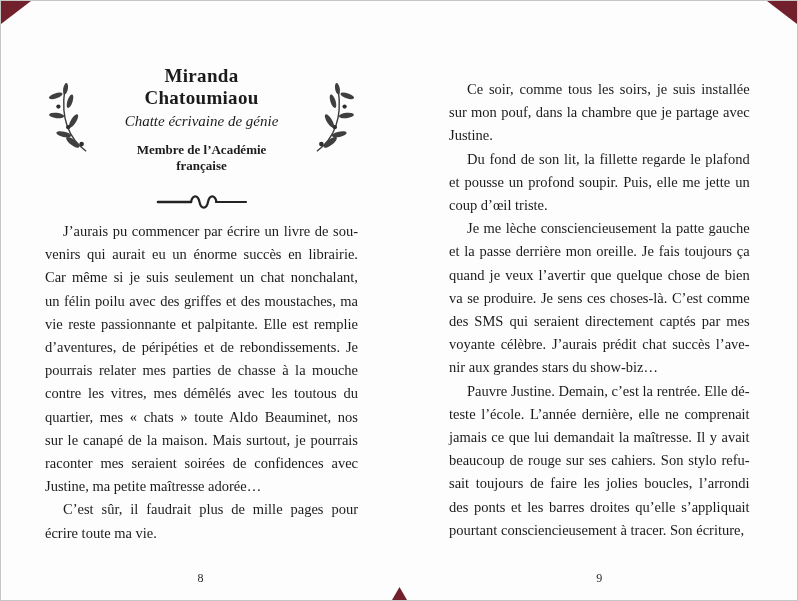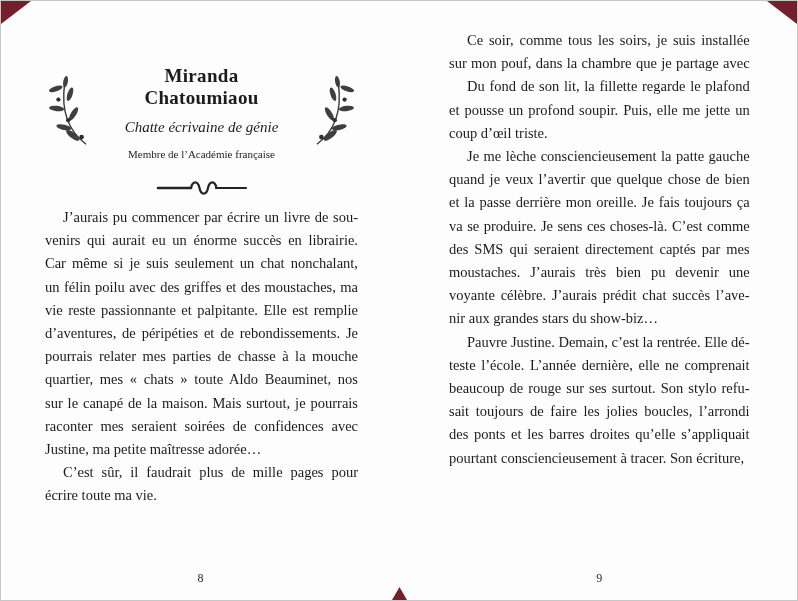--- a/index.html
+++ b/index.html
@@ -15,28 +15,28 @@
   }
   
   .corner { position:absolute; background:#72212c; }
   .corner-tl { top:0; left:0; width:30px; height:23px; clip-path:polygon(0 0,100% 0,0 100%); }
   .corner-tr { top:0; right:0; width:30px; height:23px; clip-path:polygon(0 0,100% 0,100% 100%); }
   .gutter-notch { position:absolute; bottom:0; left:391px; width:15px; height:13px; background:#72212c; clip-path:polygon(50% 0,100% 100%,0 100%); }
 
   .spread { display:flex; height:100%; }
   .page { box-sizing:border-box; position:relative; }
   .page-left  { width:399px; padding:0 42px 0 44px; }
-  .page-right { width:399px; padding:28px 49px 0 49px; }
+  .page-right { width:399px; padding:77px 49px 0 49px; }
 
   
   .header { margin-top:64px; display:flex; align-items:center; justify-content:center; gap:22px; }
   .header-text { text-align:center; width:228px; }
   .book-title { font-size:19px; font-weight:700; letter-spacing:0.3px; }
-  .book-subtitle { font-size:15px; font-style:italic; margin-top:10px; }
-  .book-affiliation { font-size:11px; font-weight:400; margin-top:12px; }
+  .book-subtitle { font-size:15px; font-style:italic; margin-top:4px; }
+  .book-affiliation { font-size:13px; font-weight:700; margin-top:12px; }
   .branch { flex:0 0 auto; }
   .branch svg { display:block; }
   .branch-right svg { transform:scaleX(-1); }
 
   .divider { margin-top:18px; text-align:center; }
   .divider svg { display:inline-block; }
 
   
   .body { font-size:14.5px; line-height:23.2px; }
   .body-left { margin-top:6px; }
@@ -118,59 +118,61 @@
 
       <div class="body body-left">
           <div class="para">
             <div class="line first">J’aurais pu commencer par écrire un livre de sou-</div>
             <div class="line">venirs qui aurait eu un énorme succès en librairie.</div>
             <div class="line">Car même si je suis seulement un chat nonchalant,</div>
             <div class="line">un félin poilu avec des griffes et des moustaches, ma</div>
             <div class="line">vie reste passionnante et palpitante. Elle est remplie</div>
             <div class="line">d’aventures, de péripéties et de rebondissements. Je</div>
             <div class="line">pourrais relater mes parties de chasse à la mouche</div>
+            <div class="line">contre les vitres, mes démêlés avec les toutous du</div>
             <div class="line">quartier, mes « chats » toute Aldo Beauminet, nos</div>
             <div class="line">sur le canapé de la maison. Mais surtout, je pourrais</div>
             <div class="line">raconter mes seraient soirées de confidences avec</div>
             <div class="line last">Justine, ma petite maîtresse adorée…</div>
           </div>
           <div class="para">
             <div class="line first">C’est sûr, il faudrait plus de mille pages pour</div>
             <div class="line last">écrire toute ma vie.</div>
           </div>
         </div>
 
       <div class="page-number">8</div>
     </div>
 
     <div class="page page-right">
       <div class="body">
           <div class="para">
             <div class="line first">Ce soir, comme tous les soirs, je suis installée</div>
             <div class="line">sur mon pouf, dans la chambre que je partage avec</div>
+            <div class="line last">Justine.</div>
           </div>
           <div class="para">
             <div class="line first">Du fond de son lit, la fillette regarde le plafond</div>
             <div class="line">et pousse un profond soupir. Puis, elle me jette un</div>
             <div class="line last">coup d’œil triste.</div>
           </div>
           <div class="para">
             <div class="line first">Je me lèche consciencieusement la patte gauche</div>
+            <div class="line">et la passe derrière mon oreille. Je fais toujours ça</div>
             <div class="line">quand je veux l’avertir que quelque chose de bien</div>
-            <div class="line">et la passe derrière mon oreille. Je fais toujours ça</div>
             <div class="line">va se produire. Je sens ces choses-là. C’est comme</div>
             <div class="line">des SMS qui seraient directement captés par mes</div>
-            <div class="line">moustaches. J’aurais très bien pu devenir une</div>
             <div class="line">voyante célèbre. J’aurais prédit chat succès l’ave-</div>
             <div class="line last">nir aux grandes stars du show-biz…</div>
           </div>
           <div class="para">
             <div class="line first">Pauvre Justine. Demain, c’est la rentrée. Elle dé-</div>
             <div class="line">teste l’école. L’année dernière, elle ne comprenait</div>
-            <div class="line">beaucoup de rouge sur ses surtout. Son stylo refu-</div>
+            <div class="line">jamais ce que lui demandait la maîtresse. Il y avait</div>
+            <div class="line">beaucoup de rouge sur ses cahiers. Son stylo refu-</div>
             <div class="line">sait toujours de faire les jolies boucles, l’arrondi</div>
             <div class="line">des ponts et les barres droites qu’elle s’appliquait</div>
             <div class="line last">pourtant consciencieusement à tracer. Son écriture,</div>
           </div>
         </div>
       <div class="page-number">9</div>
     </div>
 
   </div>
 </div>

